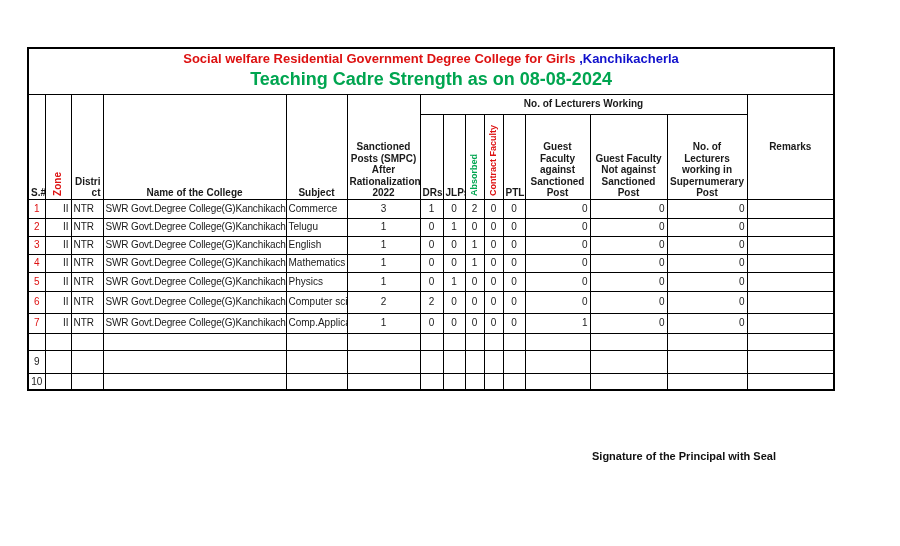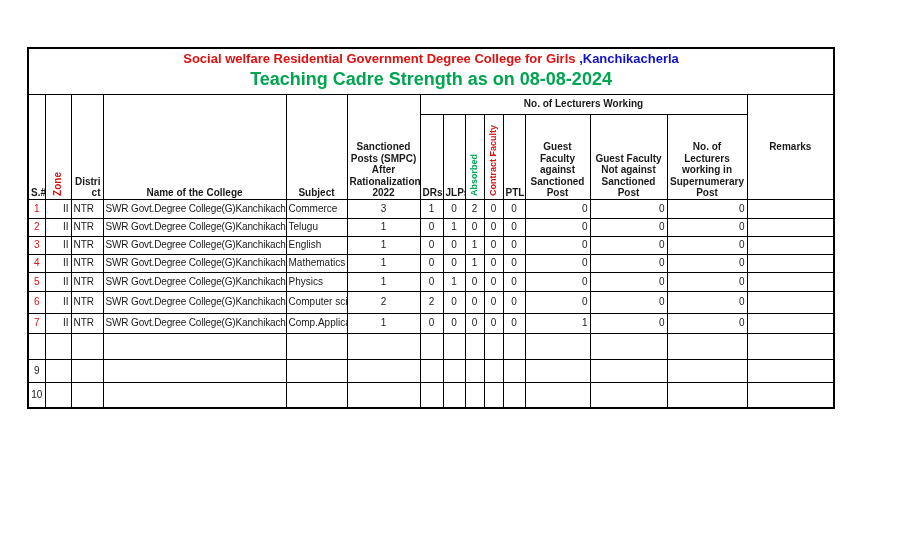--- a/index.html
+++ b/index.html
@@ -67,21 +67,21 @@
   td.c-coll  { color: #00a550; text-align: left; font-size: 9.5px; letter-spacing: -0.15px; white-space: nowrap; }
   td.c-subj  { color: #dd1111; text-align: left; white-space: nowrap; }
   td.c-subj.small { font-size: 10px; }
   td.c-sanc  { color: #00a550; text-align: center; }
   td.c-num   { text-align: center; }
   td.c-rnum  { text-align: right; padding-right: 9px; }
   tr.r-a { height: 19px; }
   tr.r-b { height: 18px; }
   tr.r-c { height: 22px; }
   tr.r-d { height: 20px; }
-  tr.r-e { height: 26px; }
+  tr.r-e { height: 17px; }
   tr.r-f { height: 23px; }
   
   .signature {
     position: absolute;
     left: 592px;
     top: 450px;
     font-size: 11px;
     font-weight: 700;
     color: #111111;
     white-space: nowrap;
@@ -307,14 +307,15 @@
         <td class="c-num"></td>
         <td class="c-num"></td>
         <td class="c-rnum"></td>
         <td class="c-rnum"></td>
         <td class="c-rnum"></td>
         <td class="c-rem"></td>
       </tr>
     </tbody>
   </table>
 
+  <div class="signature">Signature of the Principal with Seal</div>
 
 </div>
 
 </body></html>

